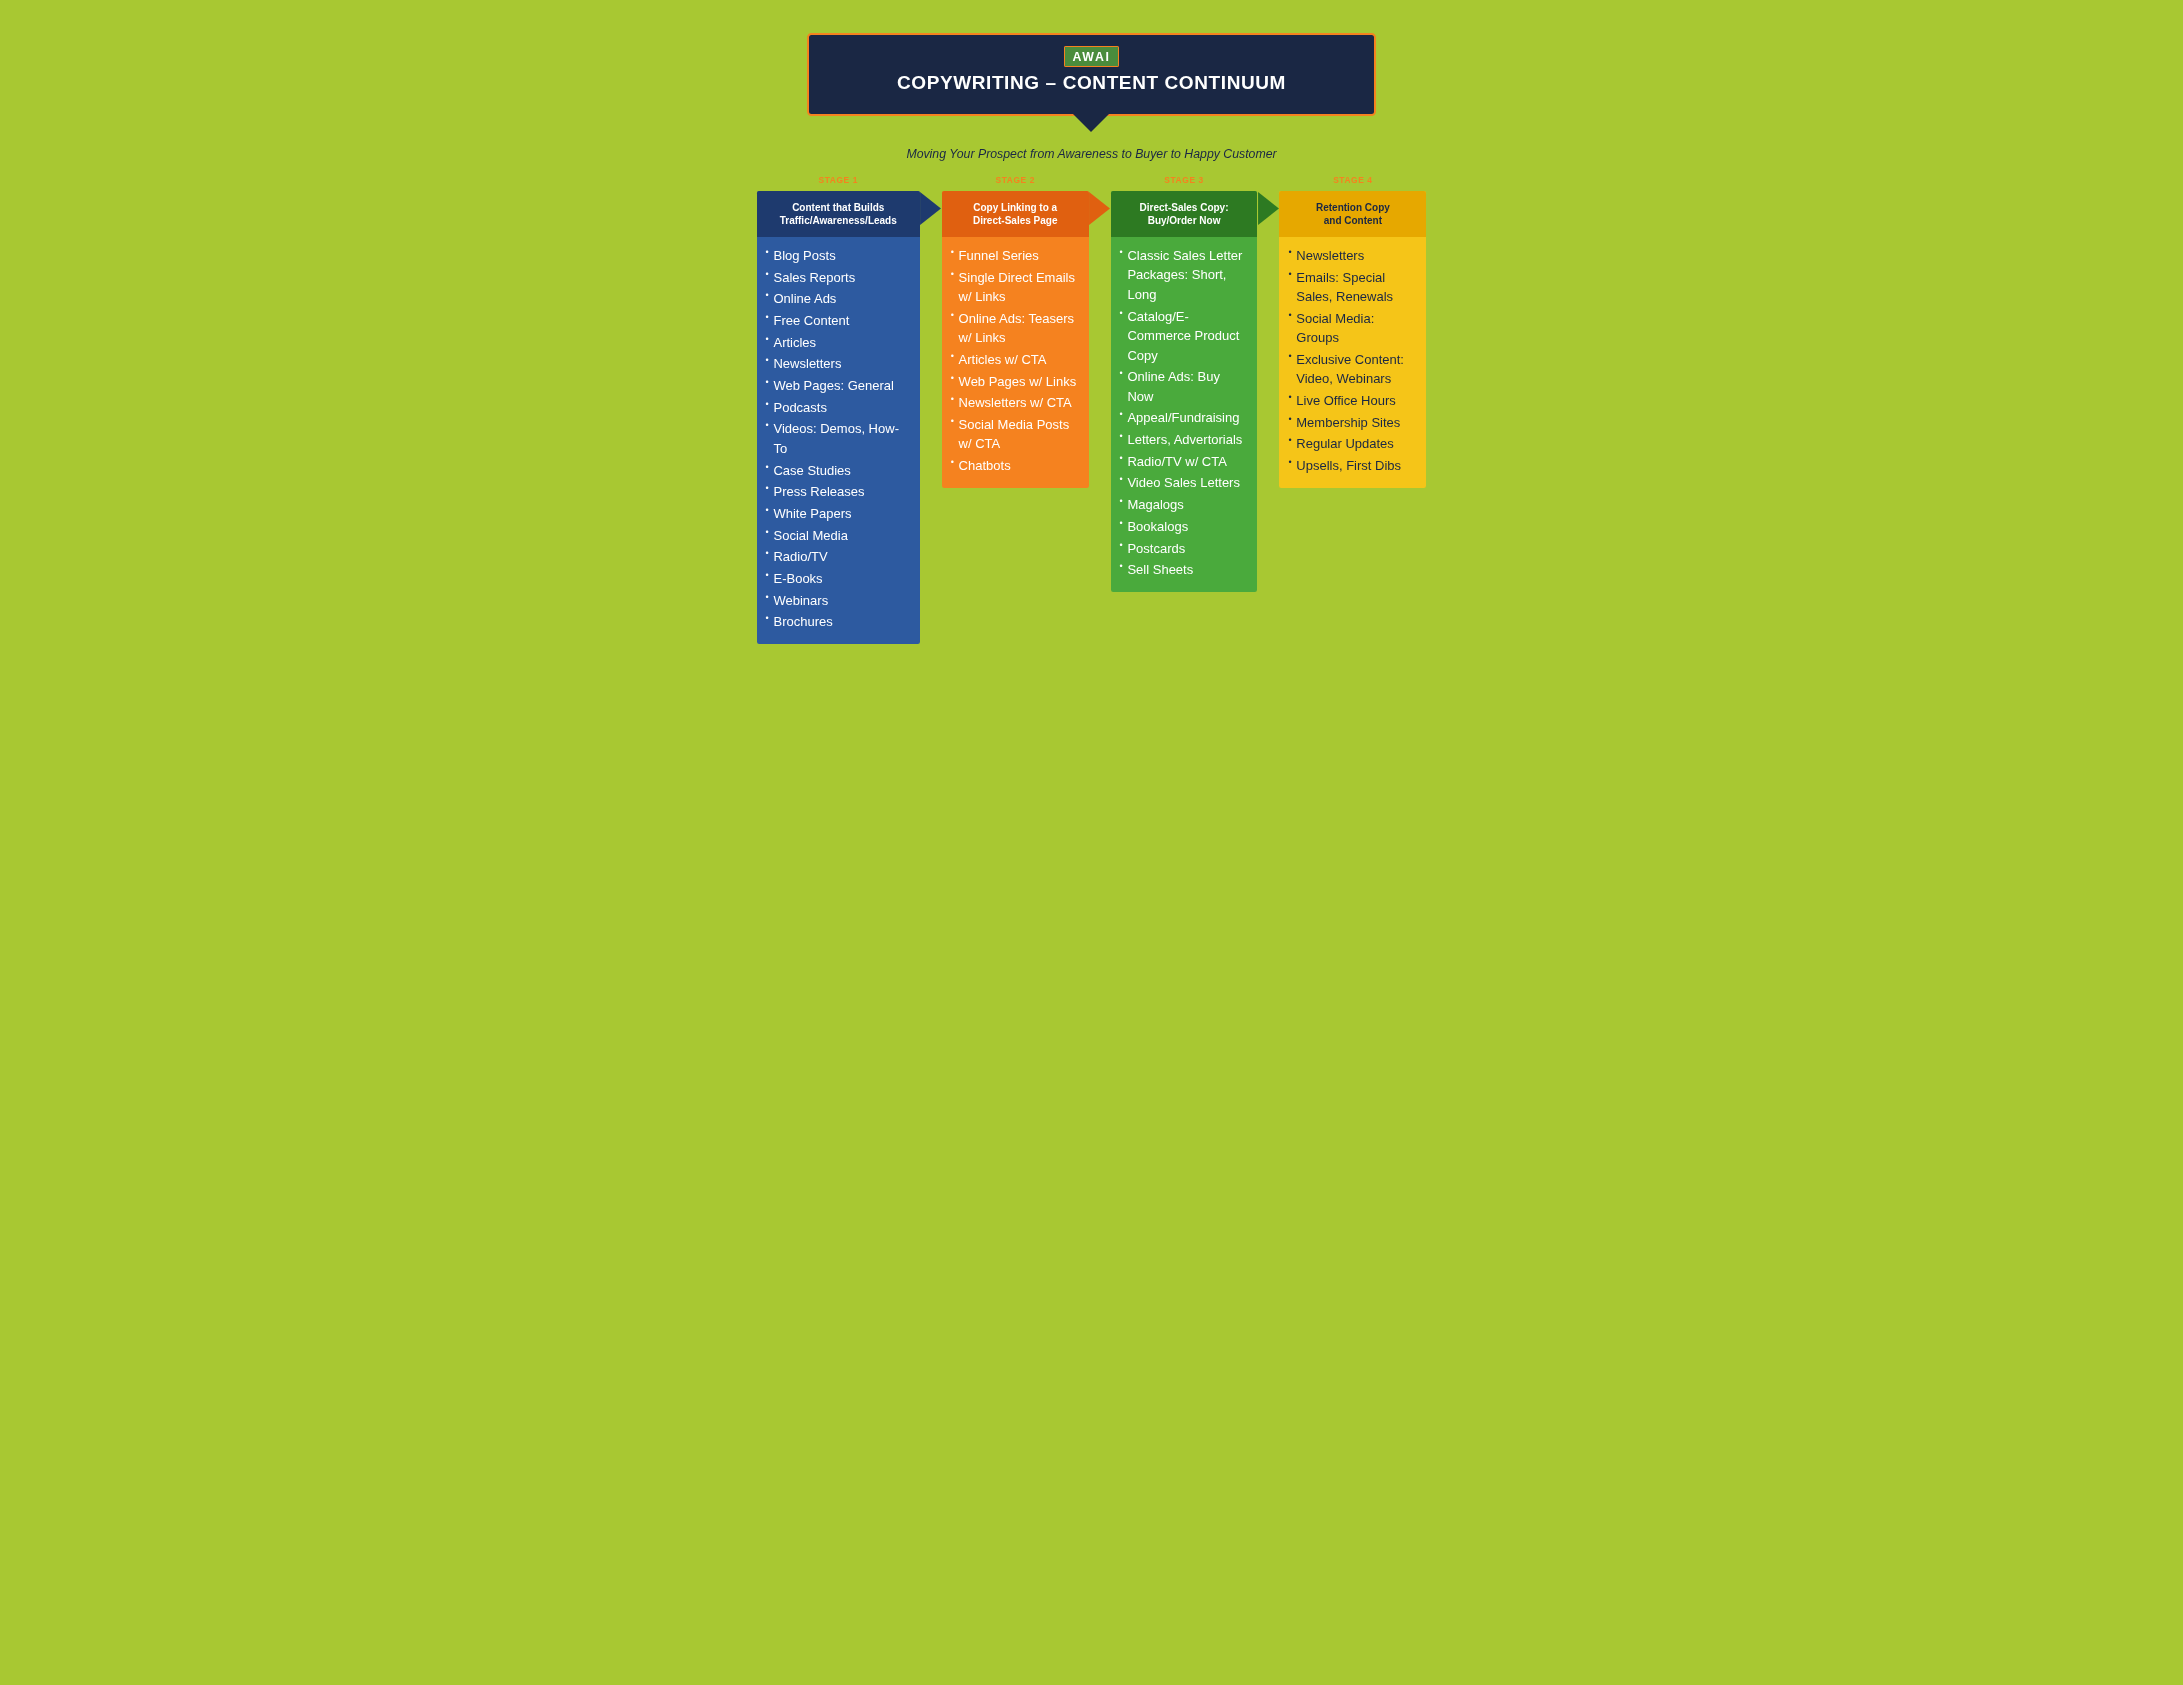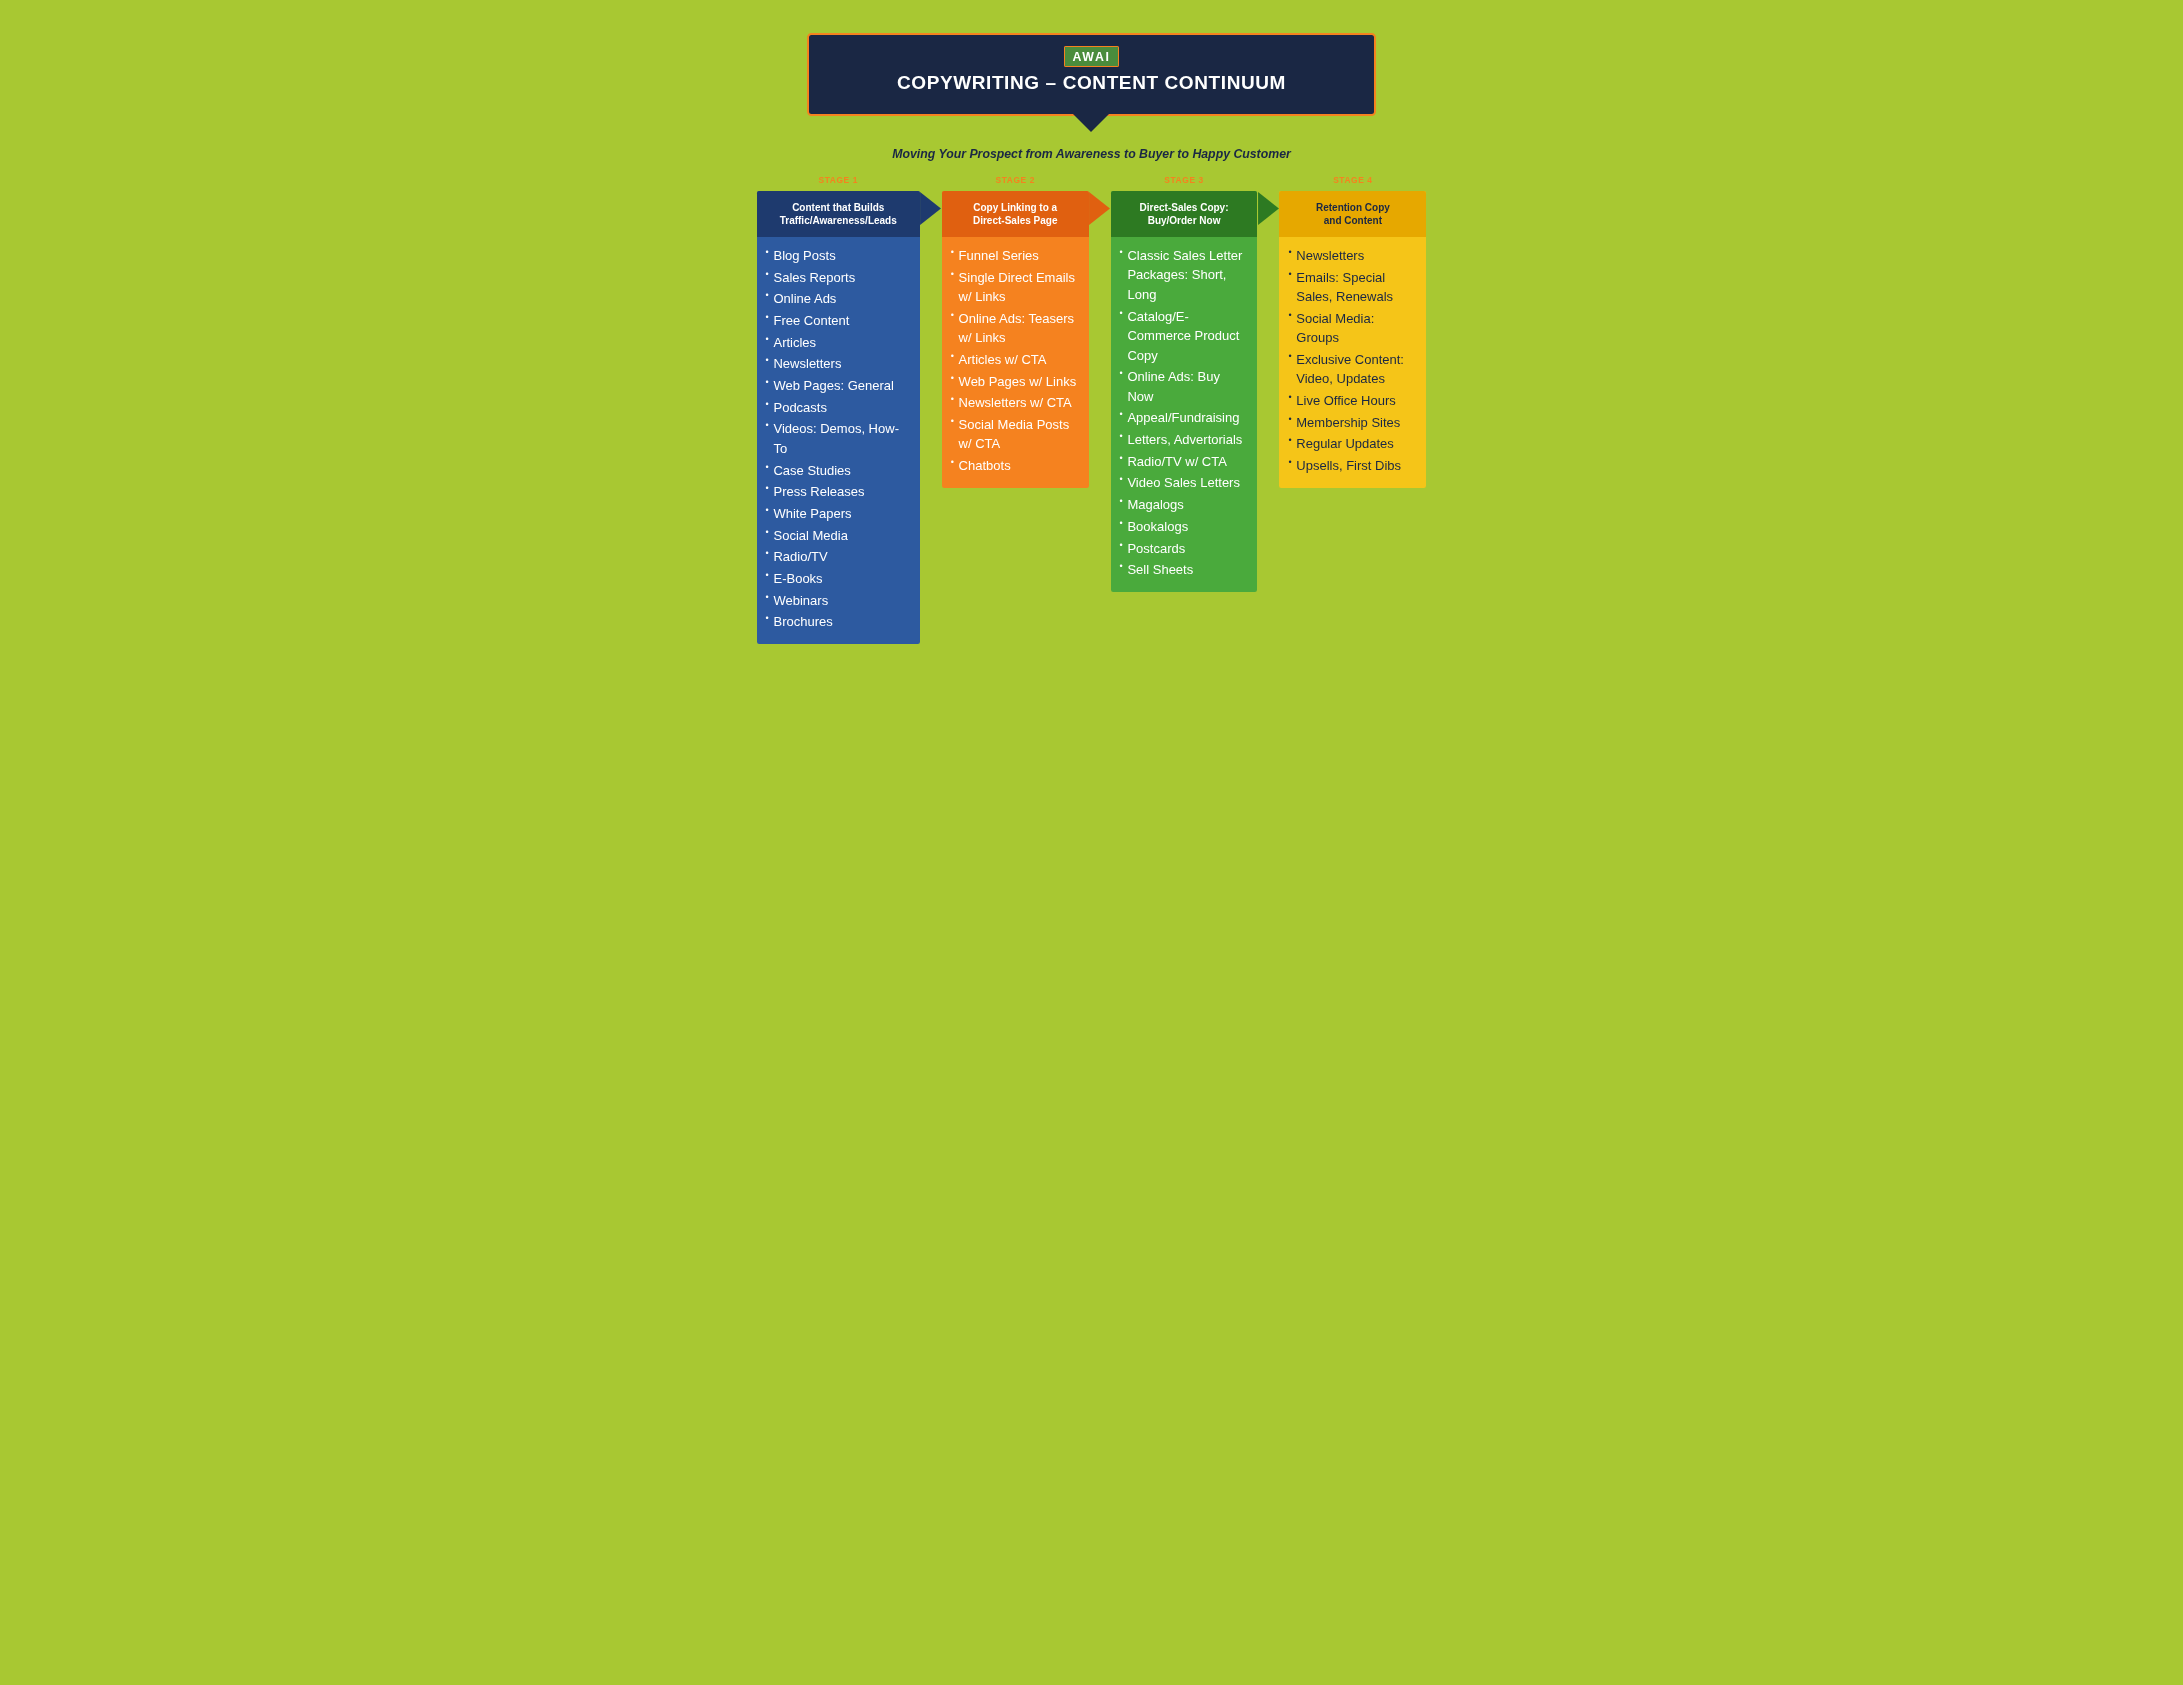--- a/index.html
+++ b/index.html
@@ -68,21 +68,21 @@
       letter-spacing: 0.6px;
       text-transform: uppercase;
     }
 
     
     .subtitle {
       text-align: center;
       color: #1a2744;
       font-size: 12.3px;
       font-style: italic;
-      font-weight: 700;
+      font-weight: 400;
       margin-top: 31px;
       margin-bottom: 14px;
     }
 
     
     .stages-container {
       display: flex;
       gap: 0;
       align-items: flex-start;
     }
@@ -331,21 +331,21 @@
       <div class="stage-label">STAGE 4</div>
       <div class="stage-box">
         <div class="stage-box-header">
           <h3>Retention Copy<br>and Content</h3>
         </div>
         <div class="stage-box-content">
           <ul>
             <li>Newsletters</li>
             <li>Emails: Special Sales, Renewals</li>
             <li>Social Media: Groups</li>
-            <li>Exclusive Content: Video, Updates</li>
+            <li>Exclusive Content: Video, Webinars</li>
             <li>Live Office Hours</li>
             <li>Membership Sites</li>
             <li>Regular Updates</li>
             <li>Upsells, First Dibs</li>
           </ul>
         </div>
       </div>
     </div>
 
   </div>

